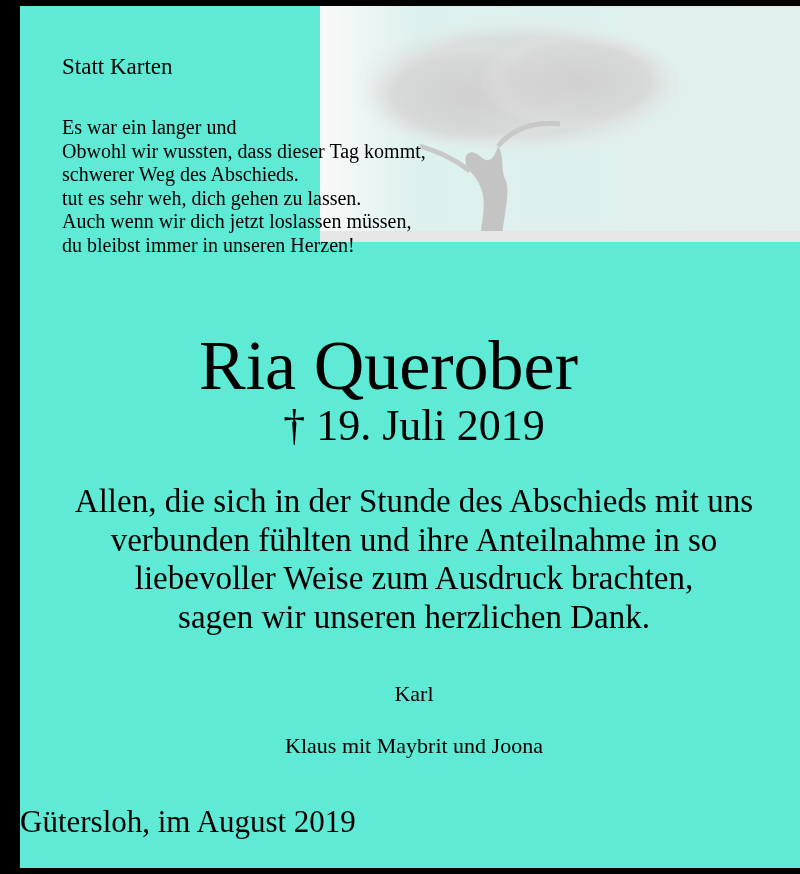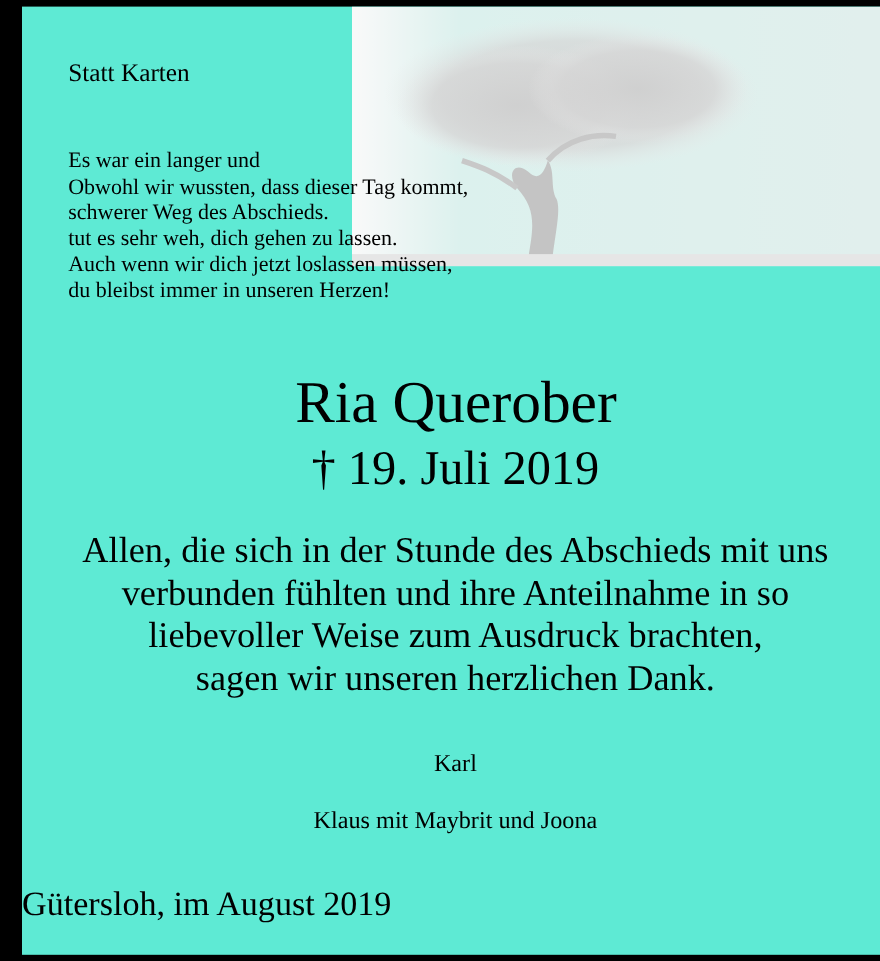--- a/index.html
+++ b/index.html
@@ -16,26 +16,26 @@
     }
     .bg-image {
       position: absolute; left: 300px; top: 0; width: 488px; height: 236px;
       background: linear-gradient(to right, rgba(255,255,255,1) 0%, rgba(240,240,240,0.7) 20%, rgba(235,235,235,0.8) 100%);
     }
     .bg-image svg { position: absolute; left: 0; top: 0; }
     .top-label {
       position: absolute; left: 42px; top: 46px; font-size: 23px; line-height: 30px;
     }
     .poem {
-      position: absolute; left: 42px; top: 110px; font-size: 20px; line-height: 23.5px; margin-top: 19px;
+      position: absolute; left: 42px; top: 110px; font-size: 20px; line-height: 23.5px;
     }
     .poem div { white-space: nowrap; }
     .name {
       position: absolute; left: 0; width: 737px; top: 320px; text-align: center;
-      font-size: 54px; line-height: 80px; margin-left: 26px;
+      font-size: 70px; line-height: 80px;
     }
     .death-date {
       position: absolute; left: 0; width: 788px; top: 400px; text-align: center;
       font-size: 44px; line-height: 40px;
     }
     .thanks {
       position: absolute; left: 0; width: 788px; top: 476px; text-align: center;
       font-size: 33px; line-height: 38.5px;
     }
     .thanks div, .family div { white-space: nowrap; }

